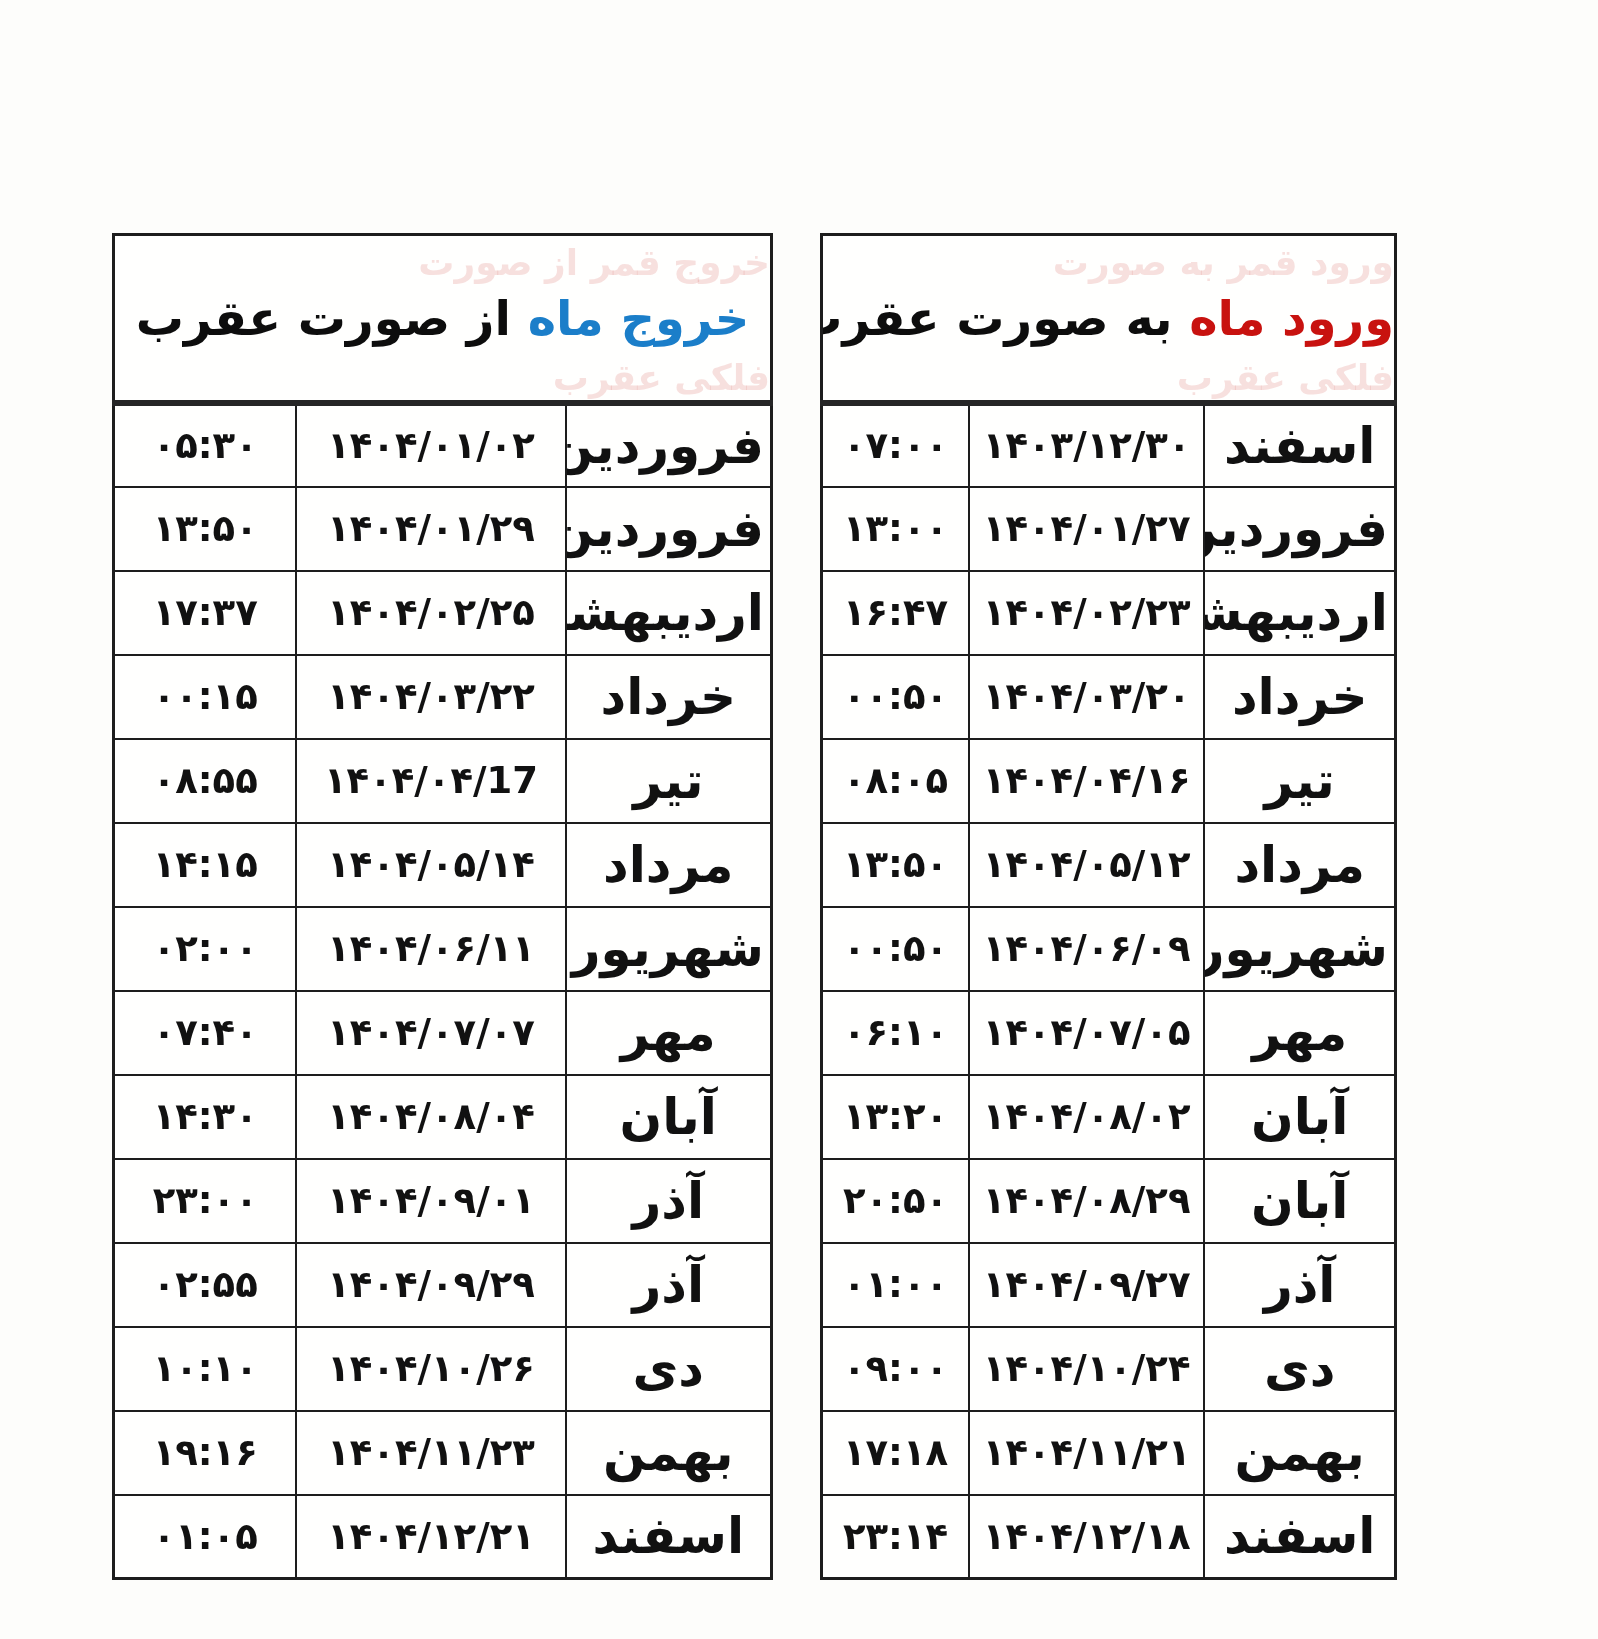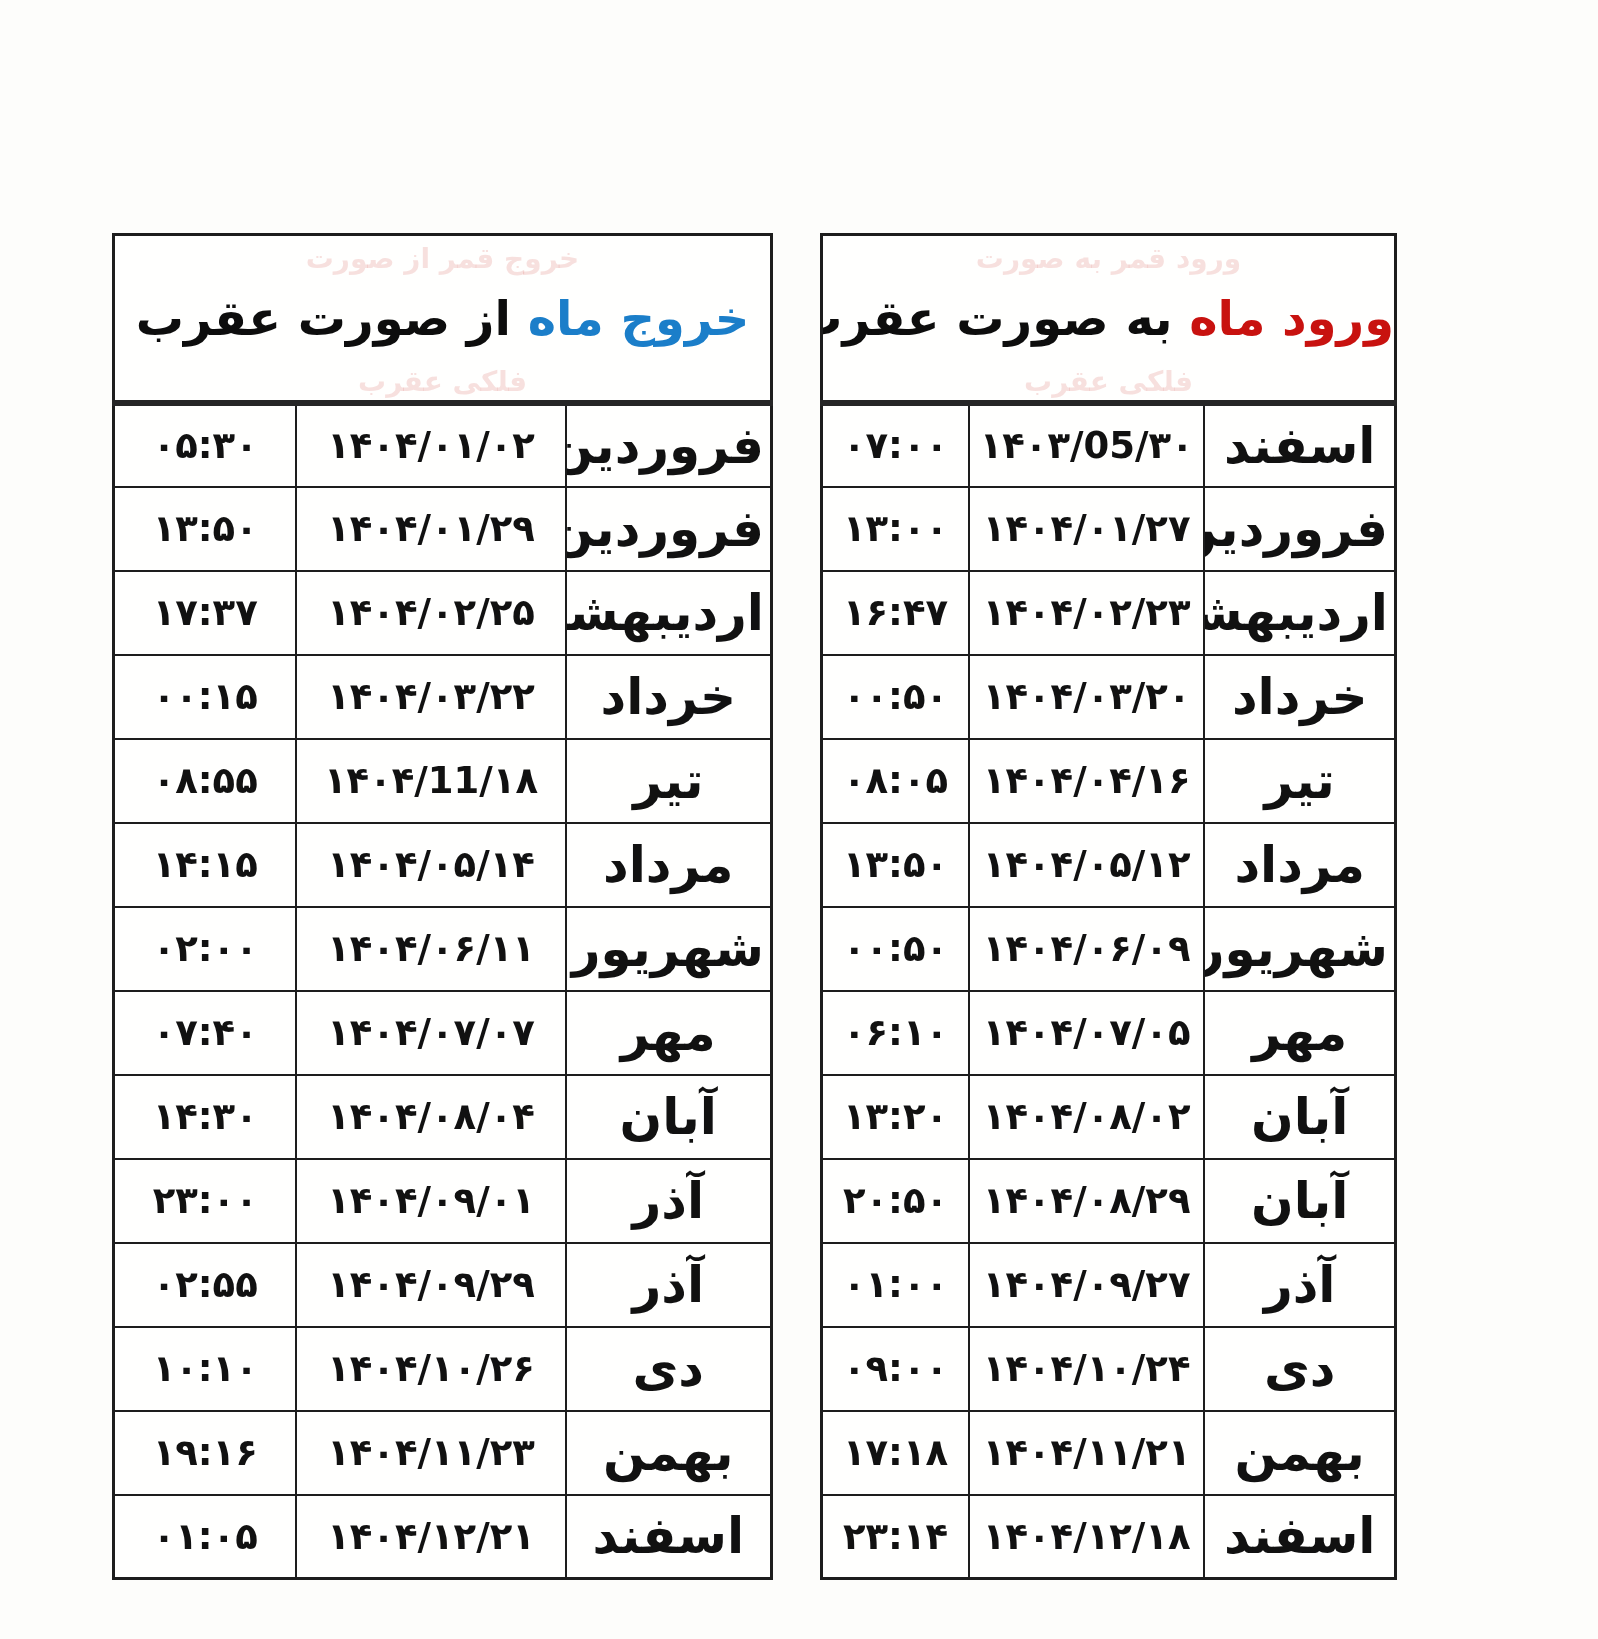--- a/index.html
+++ b/index.html
@@ -48,22 +48,22 @@
     font-size:48px; font-weight:bold;
     color:#0d0d0d;
     position:relative;
     overflow:hidden;
   }
   .hdr-text { position:relative; z-index:2; white-space:nowrap; }
   #entry-table .accent { color:var(--entry-accent,#c8120f); }
   #exit-table  .accent { color:var(--exit-accent,#1b7ec9); }
   .ghost-line {
     position:absolute; left:0; right:0;
-    text-align:center;
-    font-size:28px; font-weight:bold;
+    text-align:right;
+    font-size:36px; font-weight:bold;
     color:var(--ghost-color,rgba(205,60,55,0.16));
     z-index:1;
     pointer-events:none;
   }
   .ghost-top    { top:6px; }
   .ghost-bottom { bottom:2px; }
   td {
     height:84px;
     border:2px solid #1d1d1d;
     text-align:center; vertical-align:middle;
@@ -93,21 +93,21 @@
           <span class="ghost-line ghost-top">ورود قمر به صورت</span>
           <span class="ghost-line ghost-bottom">فلکی عقرب</span>
           <span class="hdr-text"><span class="accent">ورود ماه</span><span> به صورت عقرب</span></span>
         </th>
       </tr>
     </thead>
     <tbody>
 
         <tr>
           <td class="month-cell">اسفند</td>
-          <td class="date-cell">۱۴۰۳/05/۳۰</td>
+          <td class="date-cell">۱۴۰۳/۱۲/۳۰</td>
           <td class="time-cell">۰۷:۰۰</td>
         </tr>
 
         <tr>
           <td class="month-cell">فروردین</td>
           <td class="date-cell">۱۴۰۴/۰۱/۲۷</td>
           <td class="time-cell">۱۳:۰۰</td>
         </tr>
 
         <tr>
@@ -220,21 +220,21 @@
         </tr>
 
         <tr>
           <td class="month-cell">خرداد</td>
           <td class="date-cell">۱۴۰۴/۰۳/۲۲</td>
           <td class="time-cell">۰۰:۱۵</td>
         </tr>
 
         <tr>
           <td class="month-cell">تیر</td>
-          <td class="date-cell">۱۴۰۴/11/۱۸</td>
+          <td class="date-cell">۱۴۰۴/۰۴/17</td>
           <td class="time-cell">۰۸:۵۵</td>
         </tr>
 
         <tr>
           <td class="month-cell">مرداد</td>
           <td class="date-cell">۱۴۰۴/۰۵/۱۴</td>
           <td class="time-cell">۱۴:۱۵</td>
         </tr>
 
         <tr>

